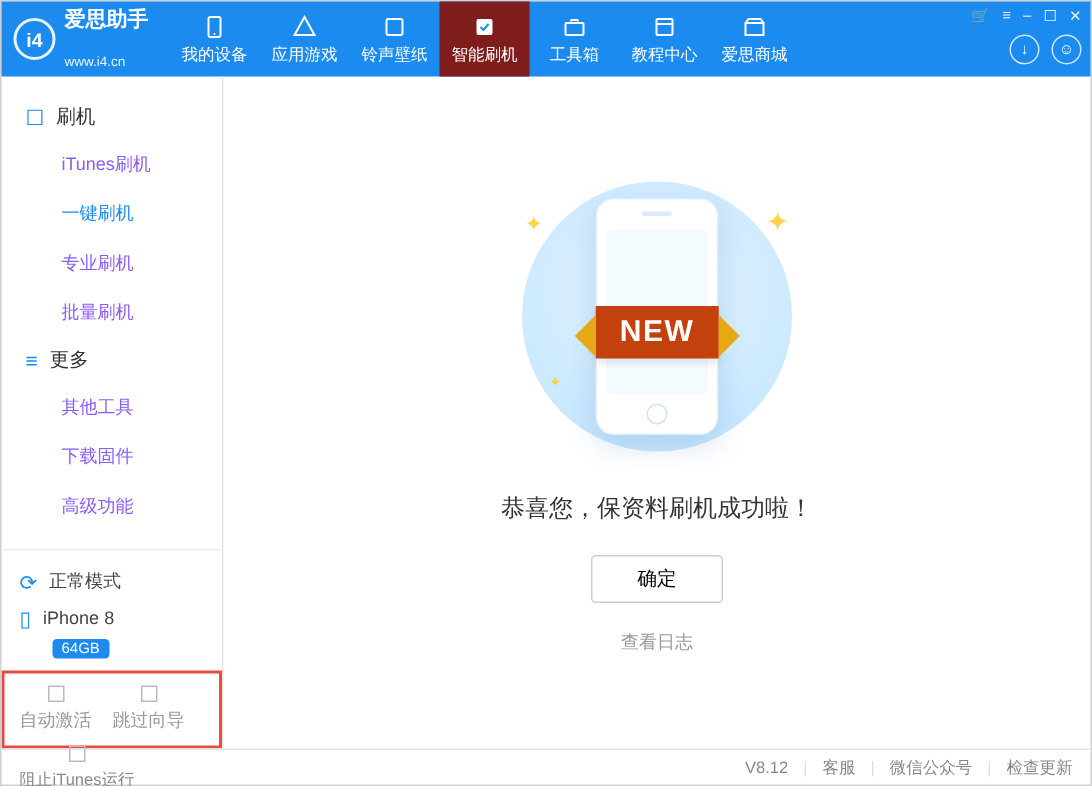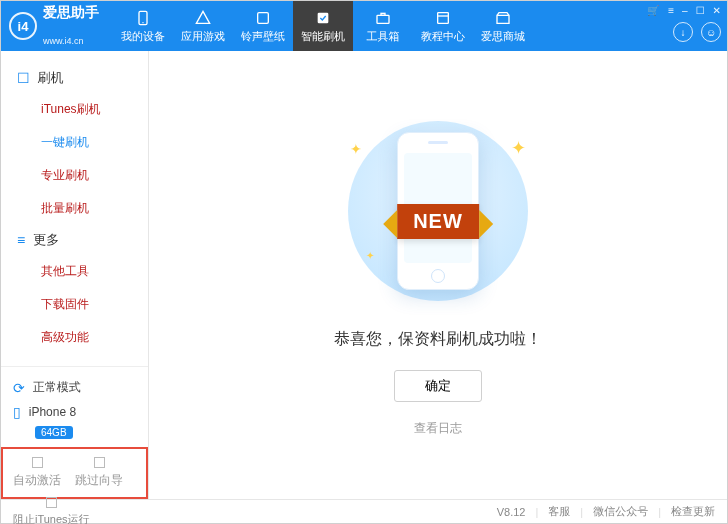--- a/index.html
+++ b/index.html
@@ -6,35 +6,35 @@
   body { font-family: "Microsoft YaHei", Arial, sans-serif; font-size: 12px; color: #333; background: #fff; width: 728px; height: 524px; overflow: hidden; }
   .app { display: flex; flex-direction: column; height: 100%; border: 1px solid #d0d0d0; }
   .topbar { background: #1b8bef; color: #fff; height: 50px; display: flex; align-items: center; padding-left: 8px; }
   .logo { display: flex; align-items: center; margin-right: 14px; }
   .logo-mark { width: 28px; height: 28px; border: 2px solid rgba(255,255,255,.9); border-radius: 50%; display: flex; align-items: center; justify-content: center; font-weight: bold; font-size: 13px; margin-right: 6px; }
   .logo-text { display: flex; flex-direction: column; line-height: 1.1; gap: 16px; }
   .logo-text .t1 { font-size: 14px; font-weight: bold; }
   .logo-text .t2 { font-size: 9px; opacity: .9; }
   .tabs { display: flex; align-items: center; height: 100%; }
   .tab { display: flex; flex-direction: column; align-items: center; justify-content: center; width: 60px; height: 100%; cursor: pointer; font-size: 11px; gap: 2px; }
-  .tab.active { background: #404040; }
+  .tab.active { background: #7f1d1d; }
   .tab .ticon { width: 18px; height: 18px; display: flex; align-items: center; justify-content: center; }
   .tab svg { fill: #fff; }
   .top-right { margin-left: auto; display: flex; align-items: flex-start; padding-top: 4px; padding-right: 6px; flex-direction: column; align-items: flex-end; gap: 4px; height: 100%; }
   .winctrls { display: flex; gap: 8px; font-size: 10px; }
   .winctrls span { cursor: pointer; opacity: .9; }
   .user-icons { display: flex; gap: 8px; margin-top: 2px; }
   .circ { width: 20px; height: 20px; border: 1.5px solid rgba(255,255,255,.8); border-radius: 50%; display: flex; align-items: center; justify-content: center; font-size: 10px; cursor: pointer; }
   .body { display: flex; flex: 1 1 auto; overflow: hidden; }
   .sidebar { width: 148px; border-right: 1px solid #e6e6e6; display: flex; flex-direction: column; }
   .side-scroll { flex: 1 1 auto; overflow: auto; padding-top: 12px; }
   .sg-header { display: flex; align-items: center; gap: 8px; padding: 6px 16px; font-size: 13px; color: #333; }
   .sg-header .micon { color: #1b8bef; font-size: 14px; }
   .sg-items { padding-left: 40px; }
-  .sg-item { padding: 8px 0; font-size: 12px; color: #b91c1c; cursor: pointer; }
+  .sg-item { padding: 8px 0; font-size: 12px; color: #8b5cf6; cursor: pointer; }
   .sg-item.active { color: #1b8bef; }
   .side-bottom { border-top: 1px solid #eee; padding: 8px 12px; }
   .status-row { display: flex; align-items: center; gap: 8px; padding: 4px 0; font-size: 12px; color: #444; }
   .status-row .sicon { color: #1b8bef; font-size: 14px; }
   .badge { display: inline-block; background: #1b8bef; color: #fff; font-size: 10px; padding: 1px 6px; border-radius: 3px; margin-left: 22px; margin-top: 2px; }
   .chk-box-frame { border: 2px solid #e74c3c; padding: 8px 10px; display: flex; gap: 14px; font-size: 12px; color: #999; }
   .chk { display: flex; align-items: center; gap: 4px; cursor: pointer; flex-direction: column; }
   .chk .cb { width: 11px; height: 11px; border: 1px solid #bbb; display: inline-block; }
   .main { flex: 1 1 auto; display: flex; flex-direction: column; align-items: center; justify-content: flex-start; padding-top: 60px; }
   .illus { position: relative; width: 260px; height: 200px; }

